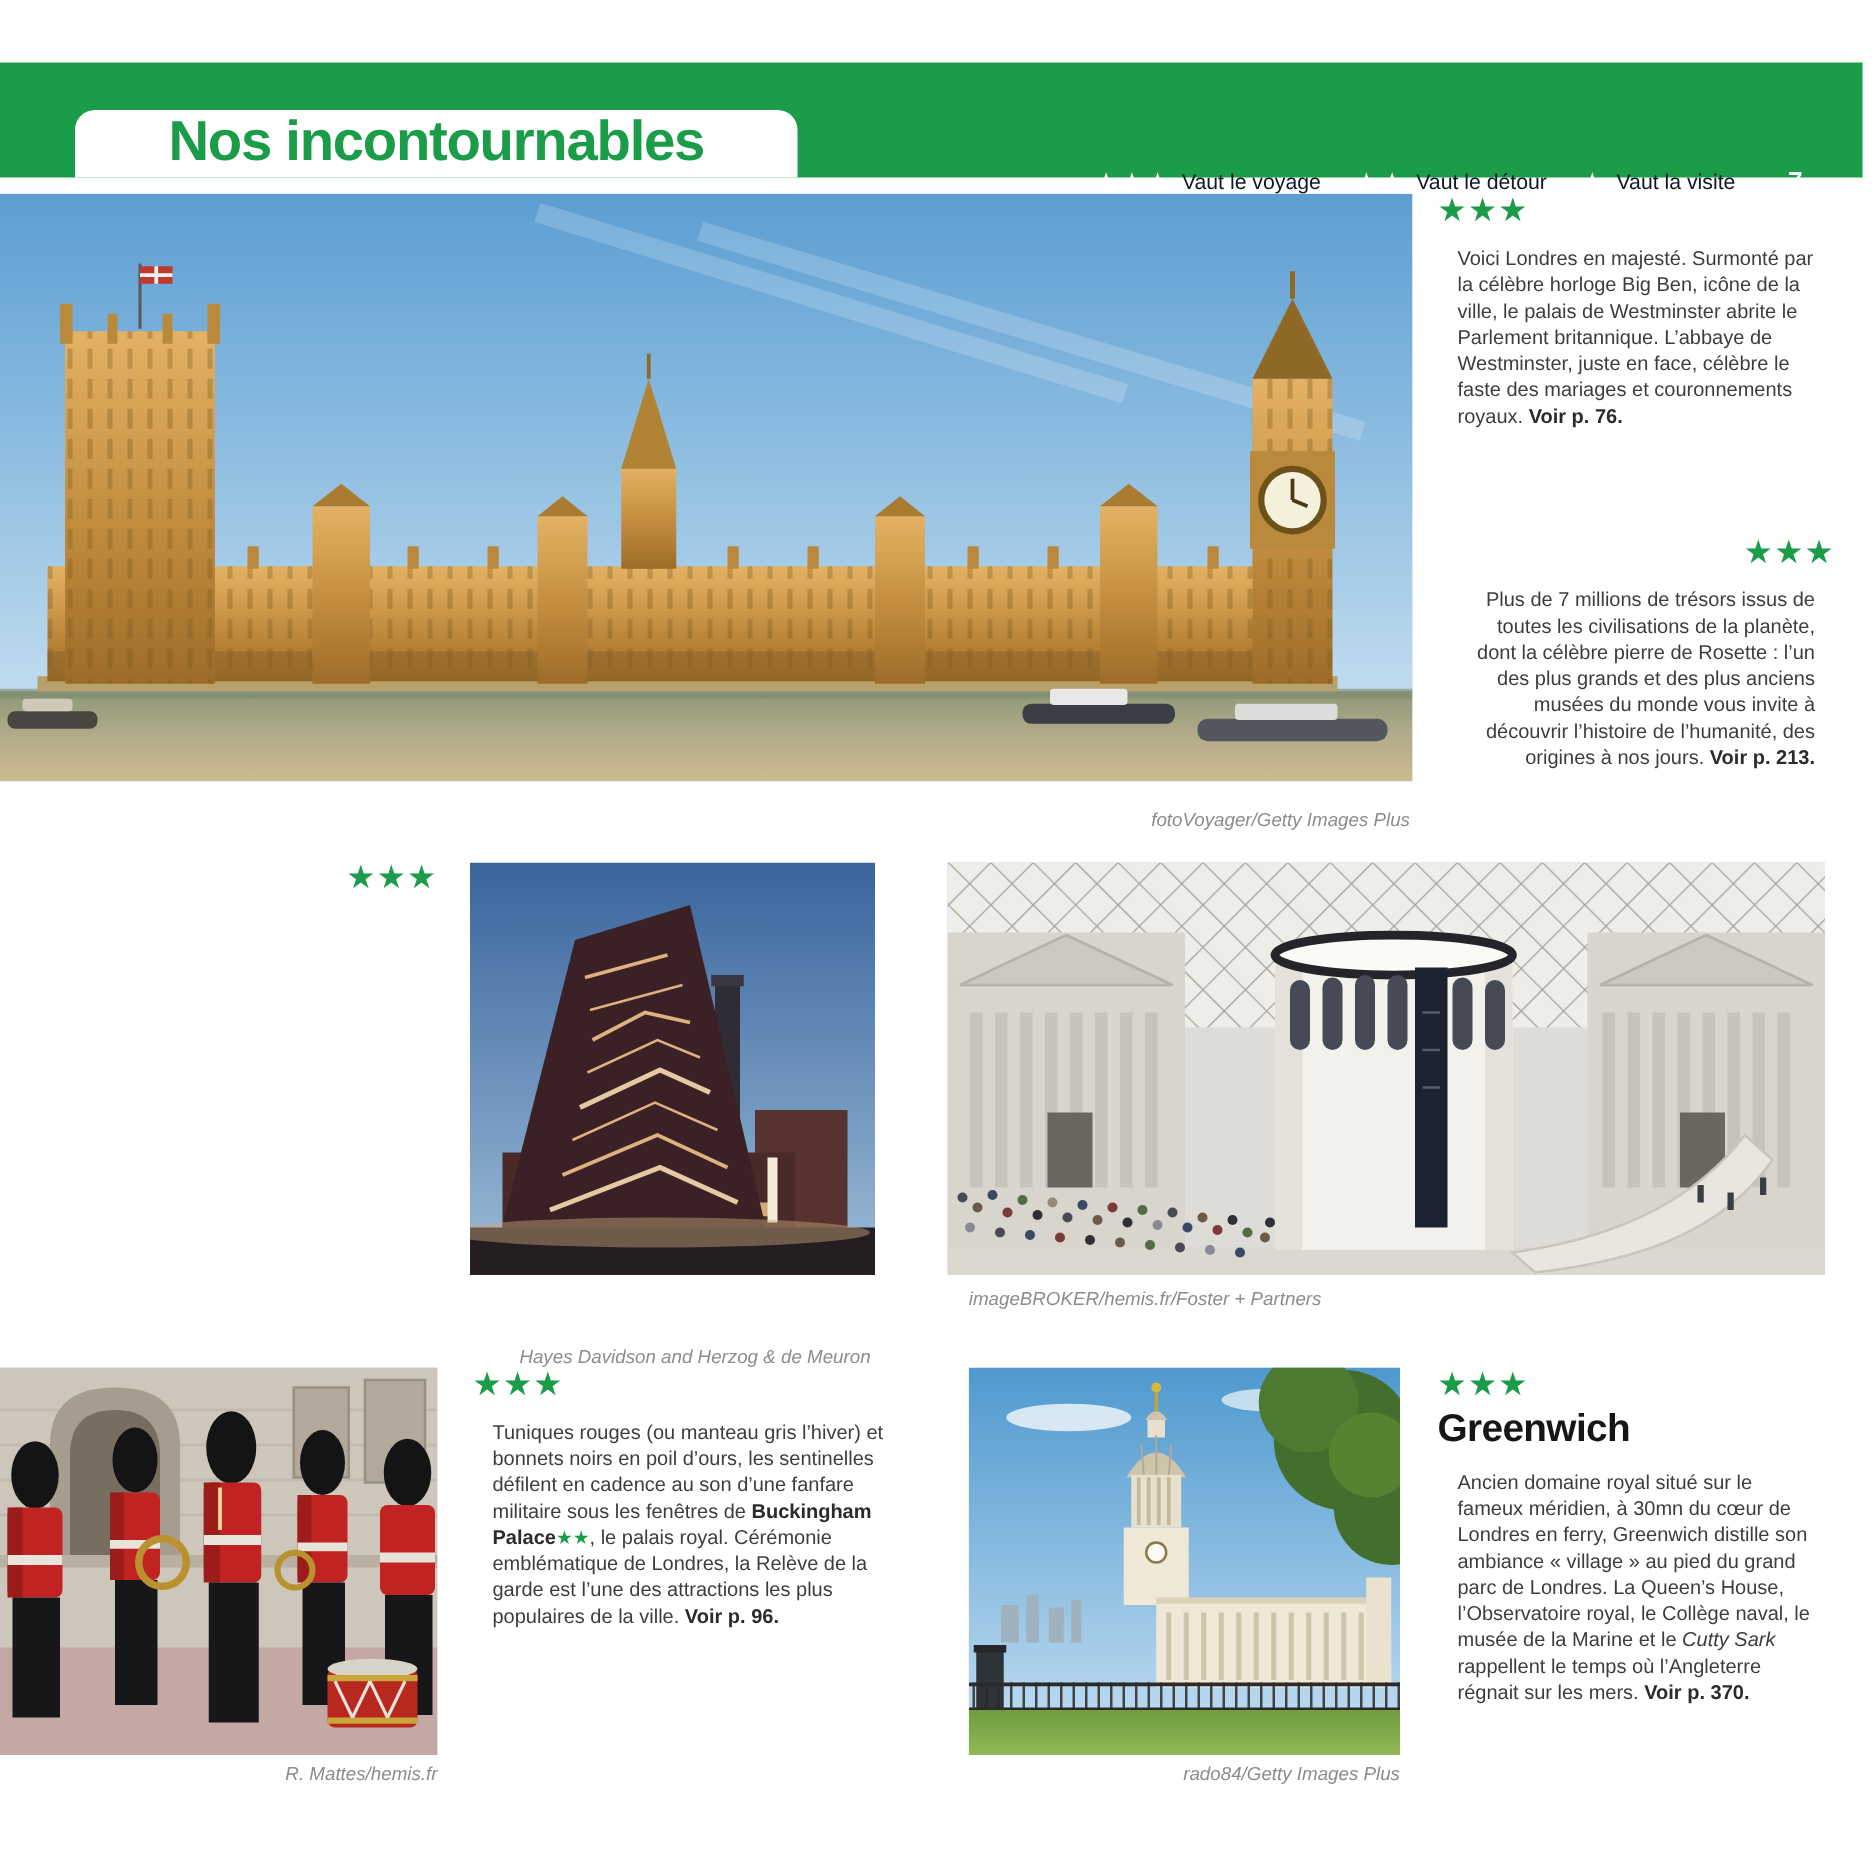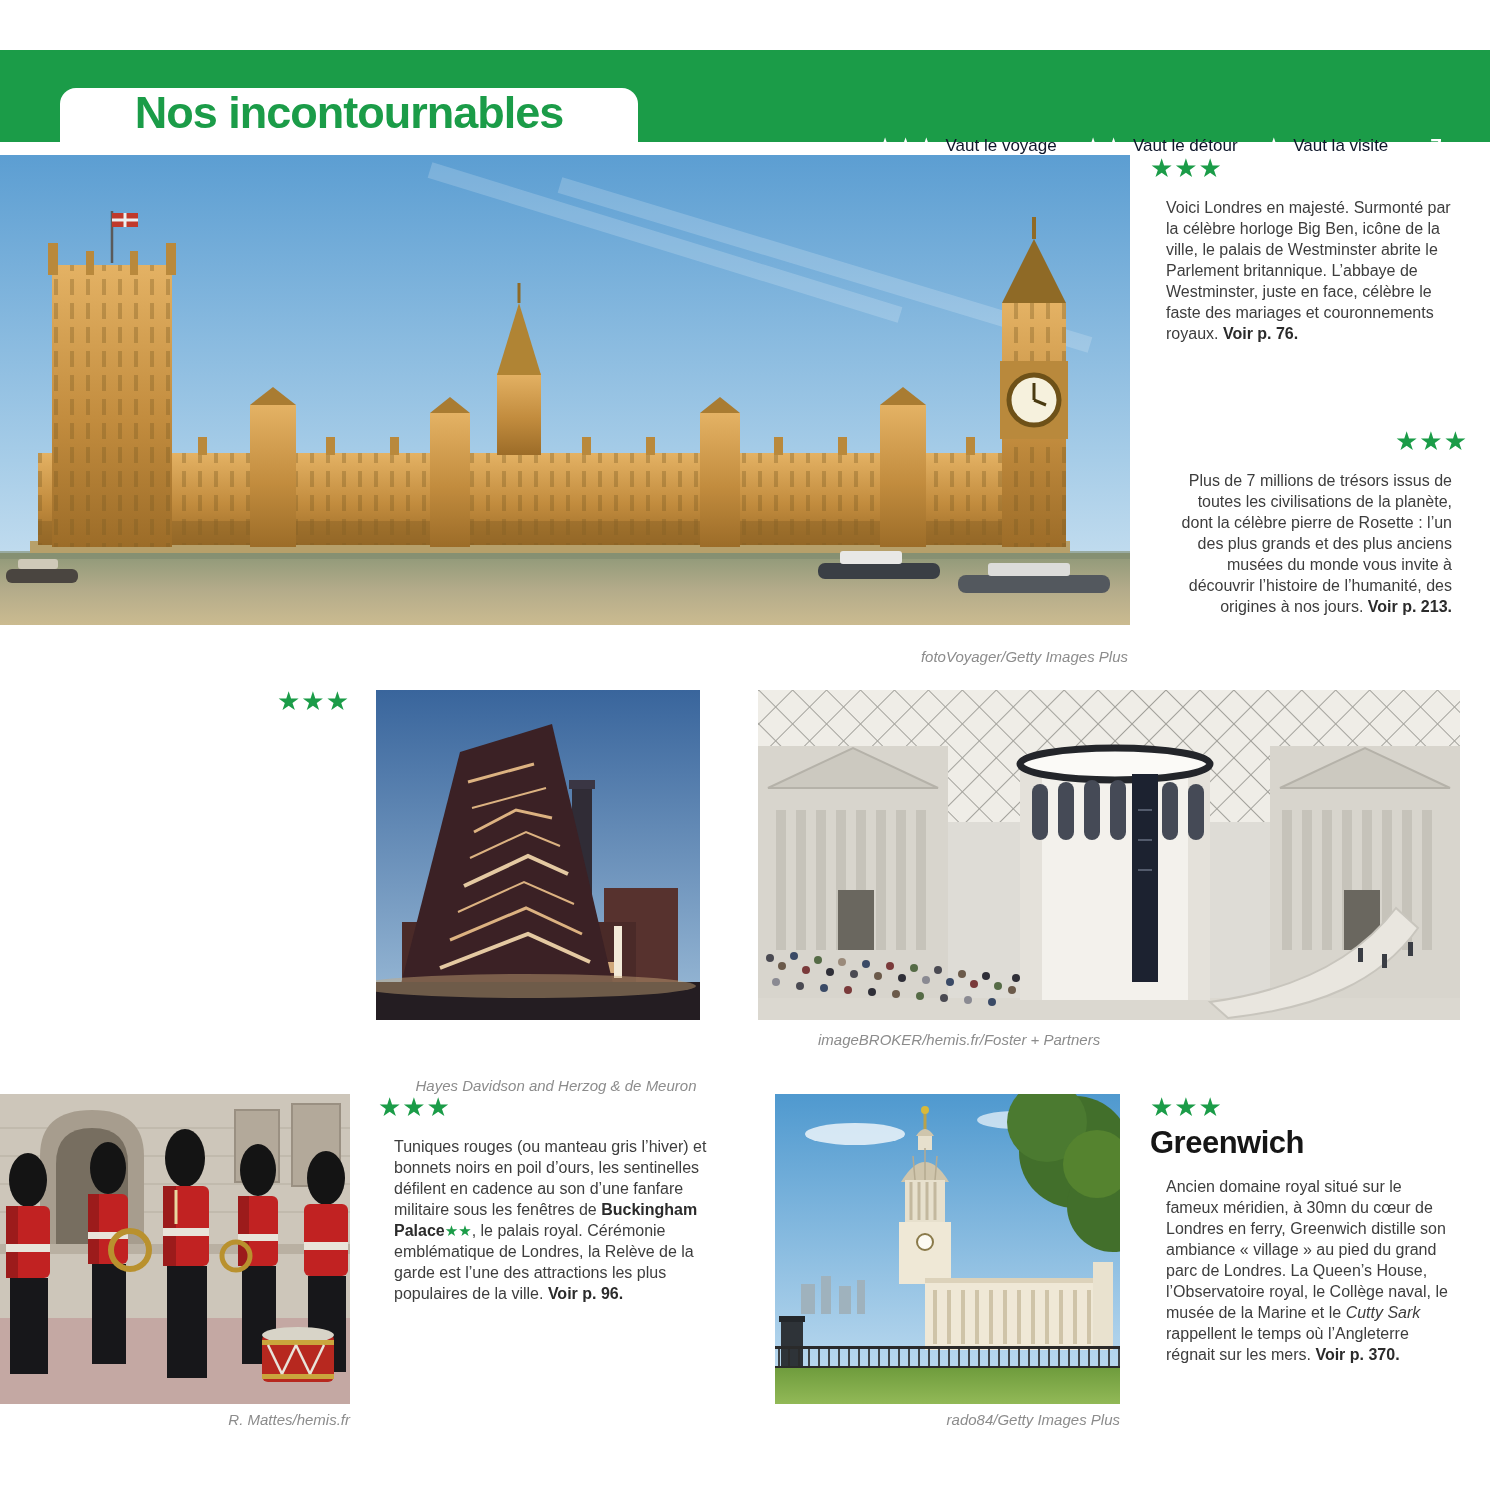--- a/index.html
+++ b/index.html
@@ -23,21 +23,21 @@
   .photo svg{display:block;width:100%;height:100%;}
   #ph-westminster{left:0;top:155px;width:1130px;height:470px;}
   #ph-tate{left:376px;top:690px;width:324px;height:330px;}
   #ph-bm{left:758px;top:690px;width:702px;height:330px;}
   #ph-guards{left:0;top:1094px;width:350px;height:310px;}
   #ph-greenwich{left:775px;top:1094px;width:345px;height:310px;}
 
   .credit{position:absolute;font-size:15px;font-style:italic;color:#8c8c8c;white-space:nowrap;}
   #credit-westminster{top:632px;left:828px;width:300px;text-align:right;margin-top:16px;}
   #credit-tate{top:1077px;left:376px;width:360px;text-align:center;}
-  #credit-bm{top:1031px;left:775px;width:420px;text-align:left;margin-left:43px;}
+  #credit-bm{top:1031px;left:775px;width:420px;text-align:left;}
   #credit-guards{top:1411px;left:50px;width:300px;text-align:right;}
   #credit-greenwich{top:1411px;left:820px;width:300px;text-align:right;}
 
   
   .section{position:absolute;}
   .sec-stars{color:#1b9c48;font-size:26px;letter-spacing:1px;line-height:1;margin:0 0 7px 0;}
   .sec-title{font-size:31px;font-weight:700;color:#161616;letter-spacing:-0.5px;margin:0 0 11px 0;line-height:1.05;}
   .sec-body{font-size:16px;line-height:21px;color:#3d3d3d;margin:16px;}
   .sec-body b{color:#2b2b2b;}
   .sec-body .inline-stars{color:#1b9c48;font-size:15px;letter-spacing:0;}

